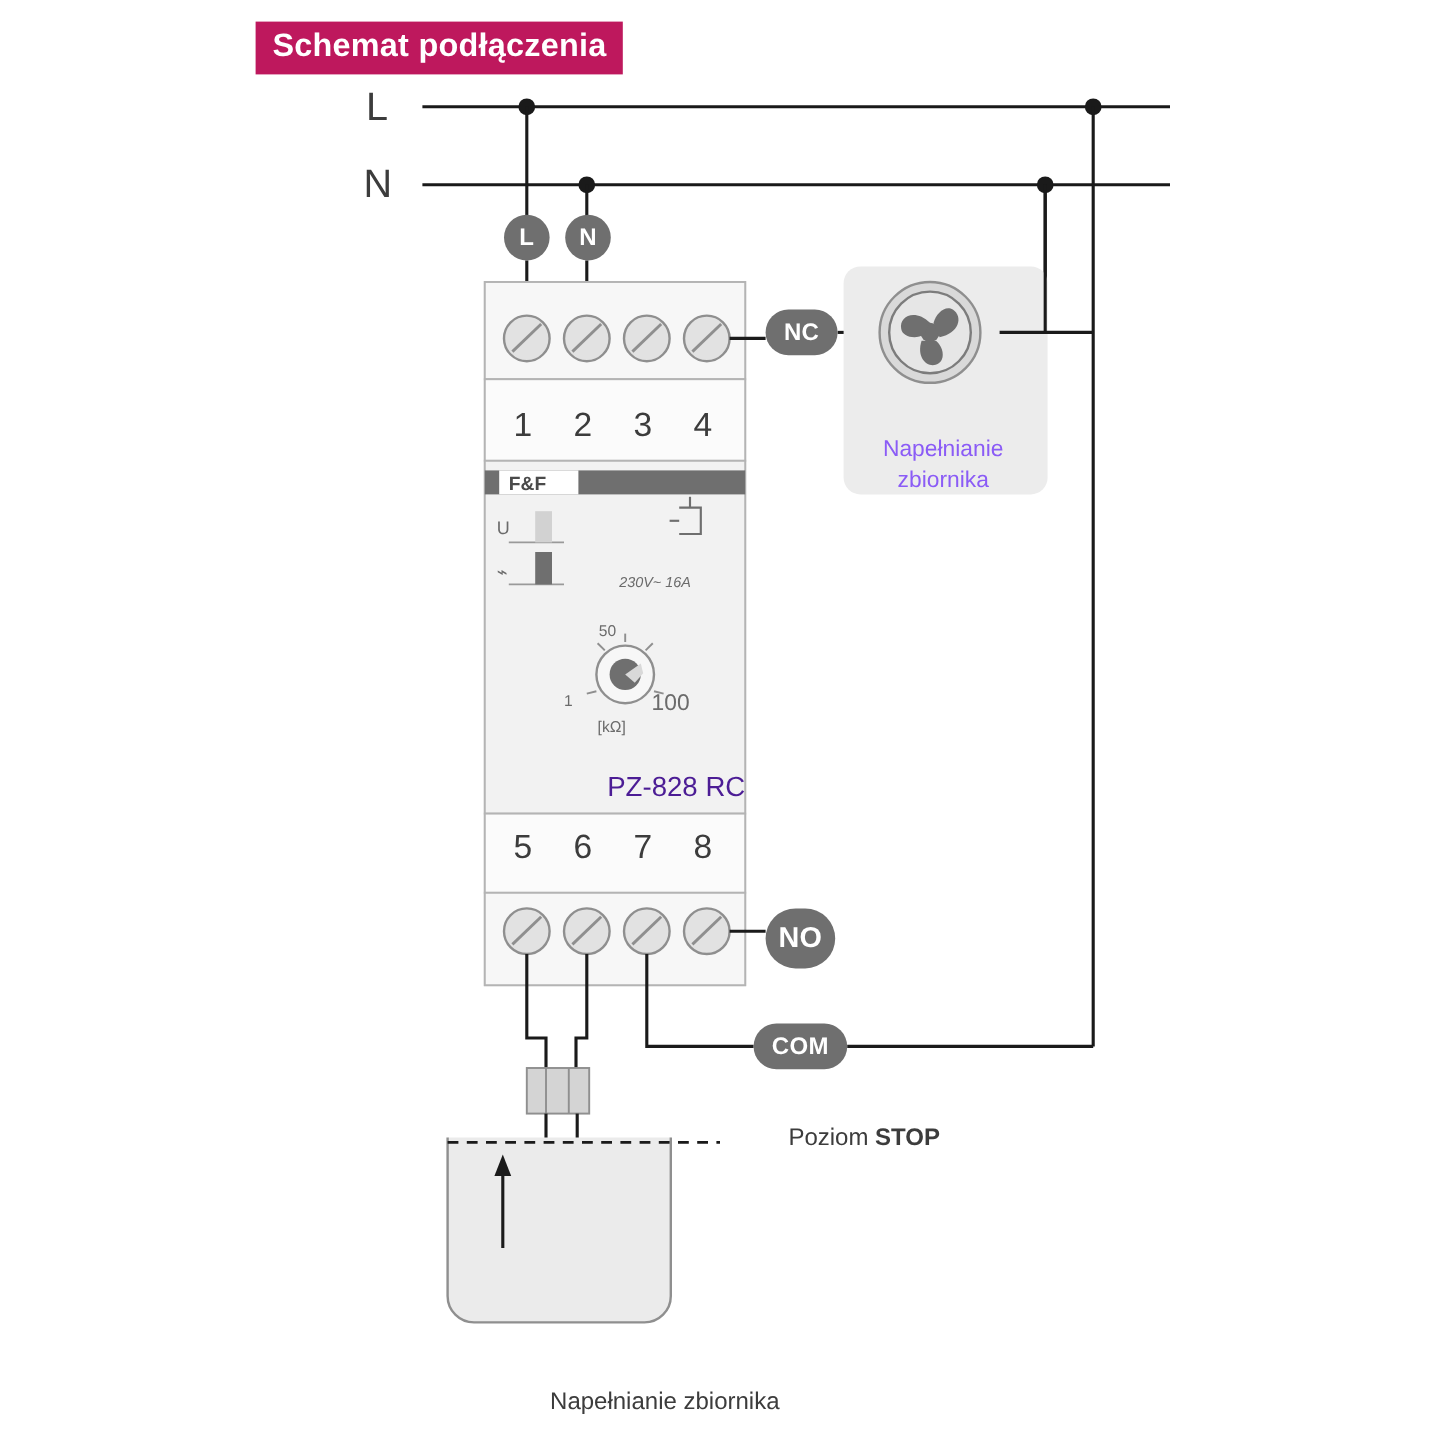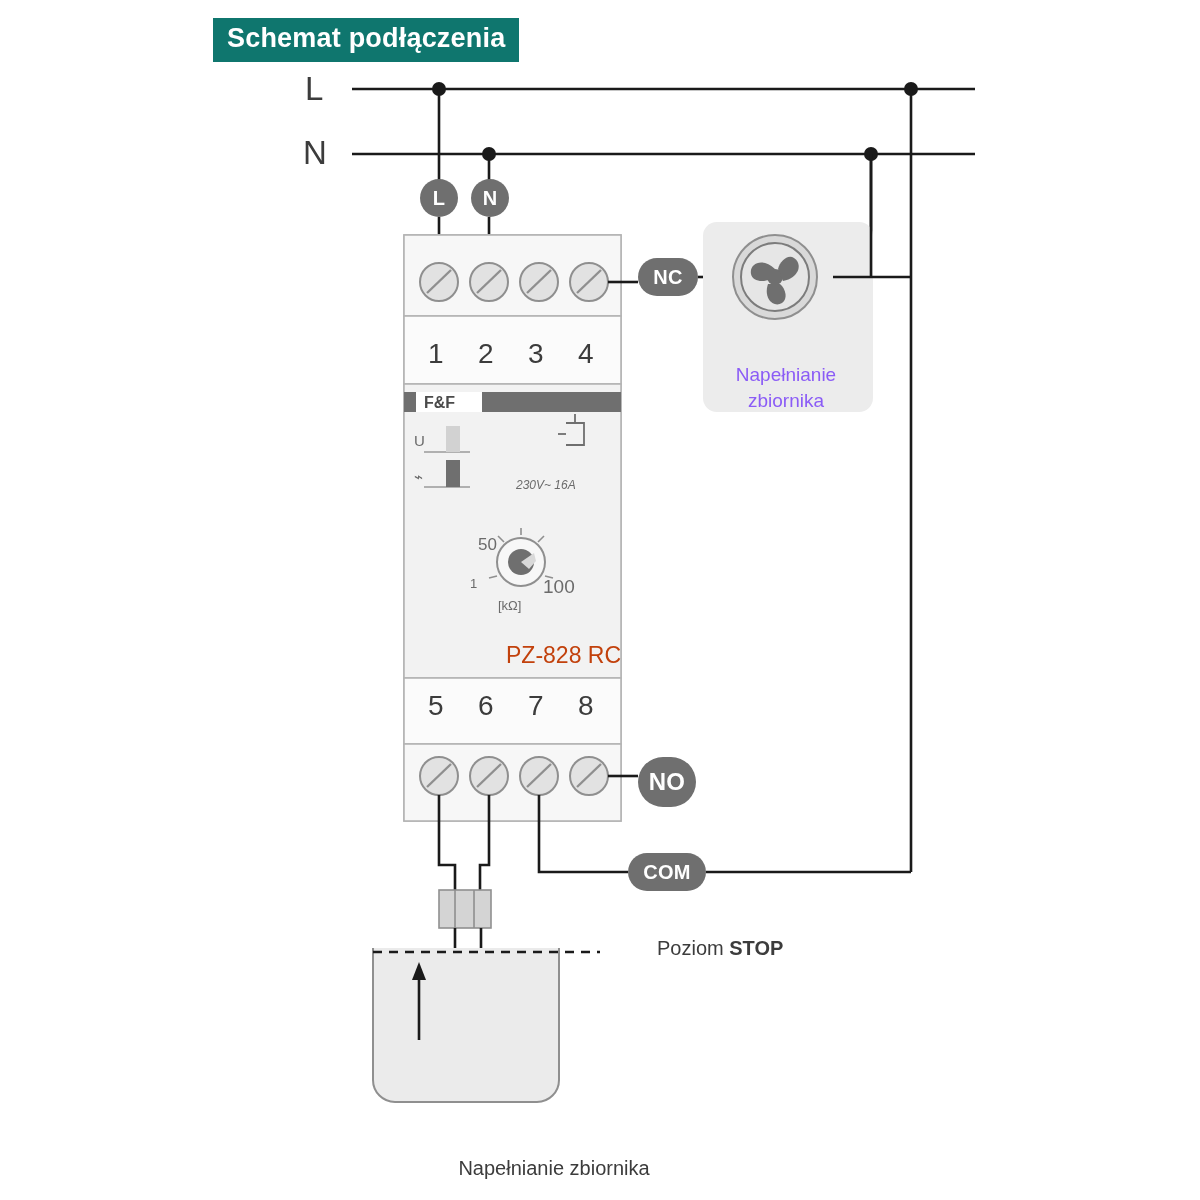--- a/index.html
+++ b/index.html
@@ -24,21 +24,21 @@
     position: absolute;
     left: 0; top: 0;
     width: 1200px;
     height: 1200px;
   }
   
   .title-banner {
     position: absolute;
     left: 213px;
     top: 18px;
-    background: #0f766e;
+    background: #be185d;
     color: #ffffff;
     font-size: 27px;
     font-weight: bold;
     padding: 6px 14px 8px 14px;
     letter-spacing: 0.2px;
     line-height: 1.1;
     white-space: nowrap;
   }
   
   .lbl {
@@ -74,22 +74,22 @@
     font-size: 28px;
     color: #3c3c3c;
   }
 
   .dev-text {
     position: absolute;
     color: #6b6b6b;
     white-space: nowrap;
   }
   .dev-rating { left: 516px; top: 478px; font-size: 12px; font-style: italic; }
-  .dev-model  { left: 506px; top: 642px; font-size: 23px; color: #c2410c; }
-  .dial-50   { left: 478px; top: 518px; font-size: 17px; margin-top: 17px; }
+  .dev-model  { left: 506px; top: 642px; font-size: 23px; color: #4c1d95; }
+  .dial-50   { left: 499px; top: 518px; font-size: 13px; }
   .dial-1    { left: 470px; top: 576px; font-size: 13px; }
   .dial-100  { left: 543px; top: 576px; font-size: 19px; }
   .dial-unit { left: 498px; top: 598px; font-size: 13px; }
   .dev-U     { left: 414px; top: 432px; font-size: 15px; }
   .dev-R     { left: 414px; top: 468px; font-size: 15px; }
 
   
   .pump-caption {
     position: absolute;
     left: 700px;

